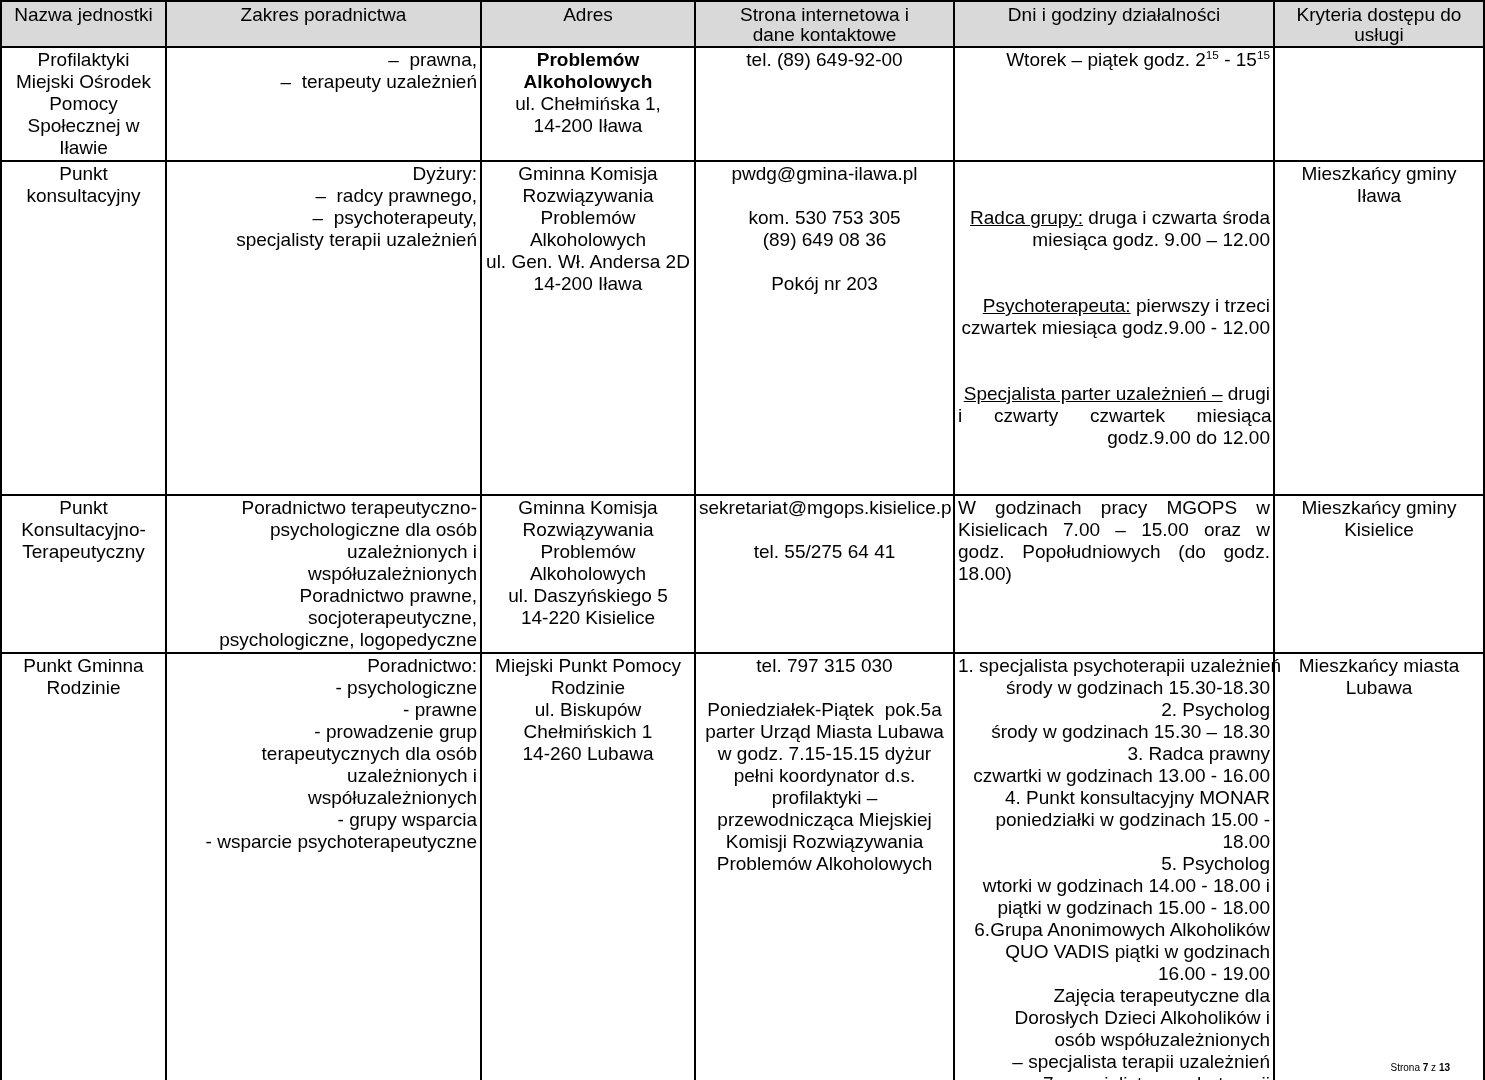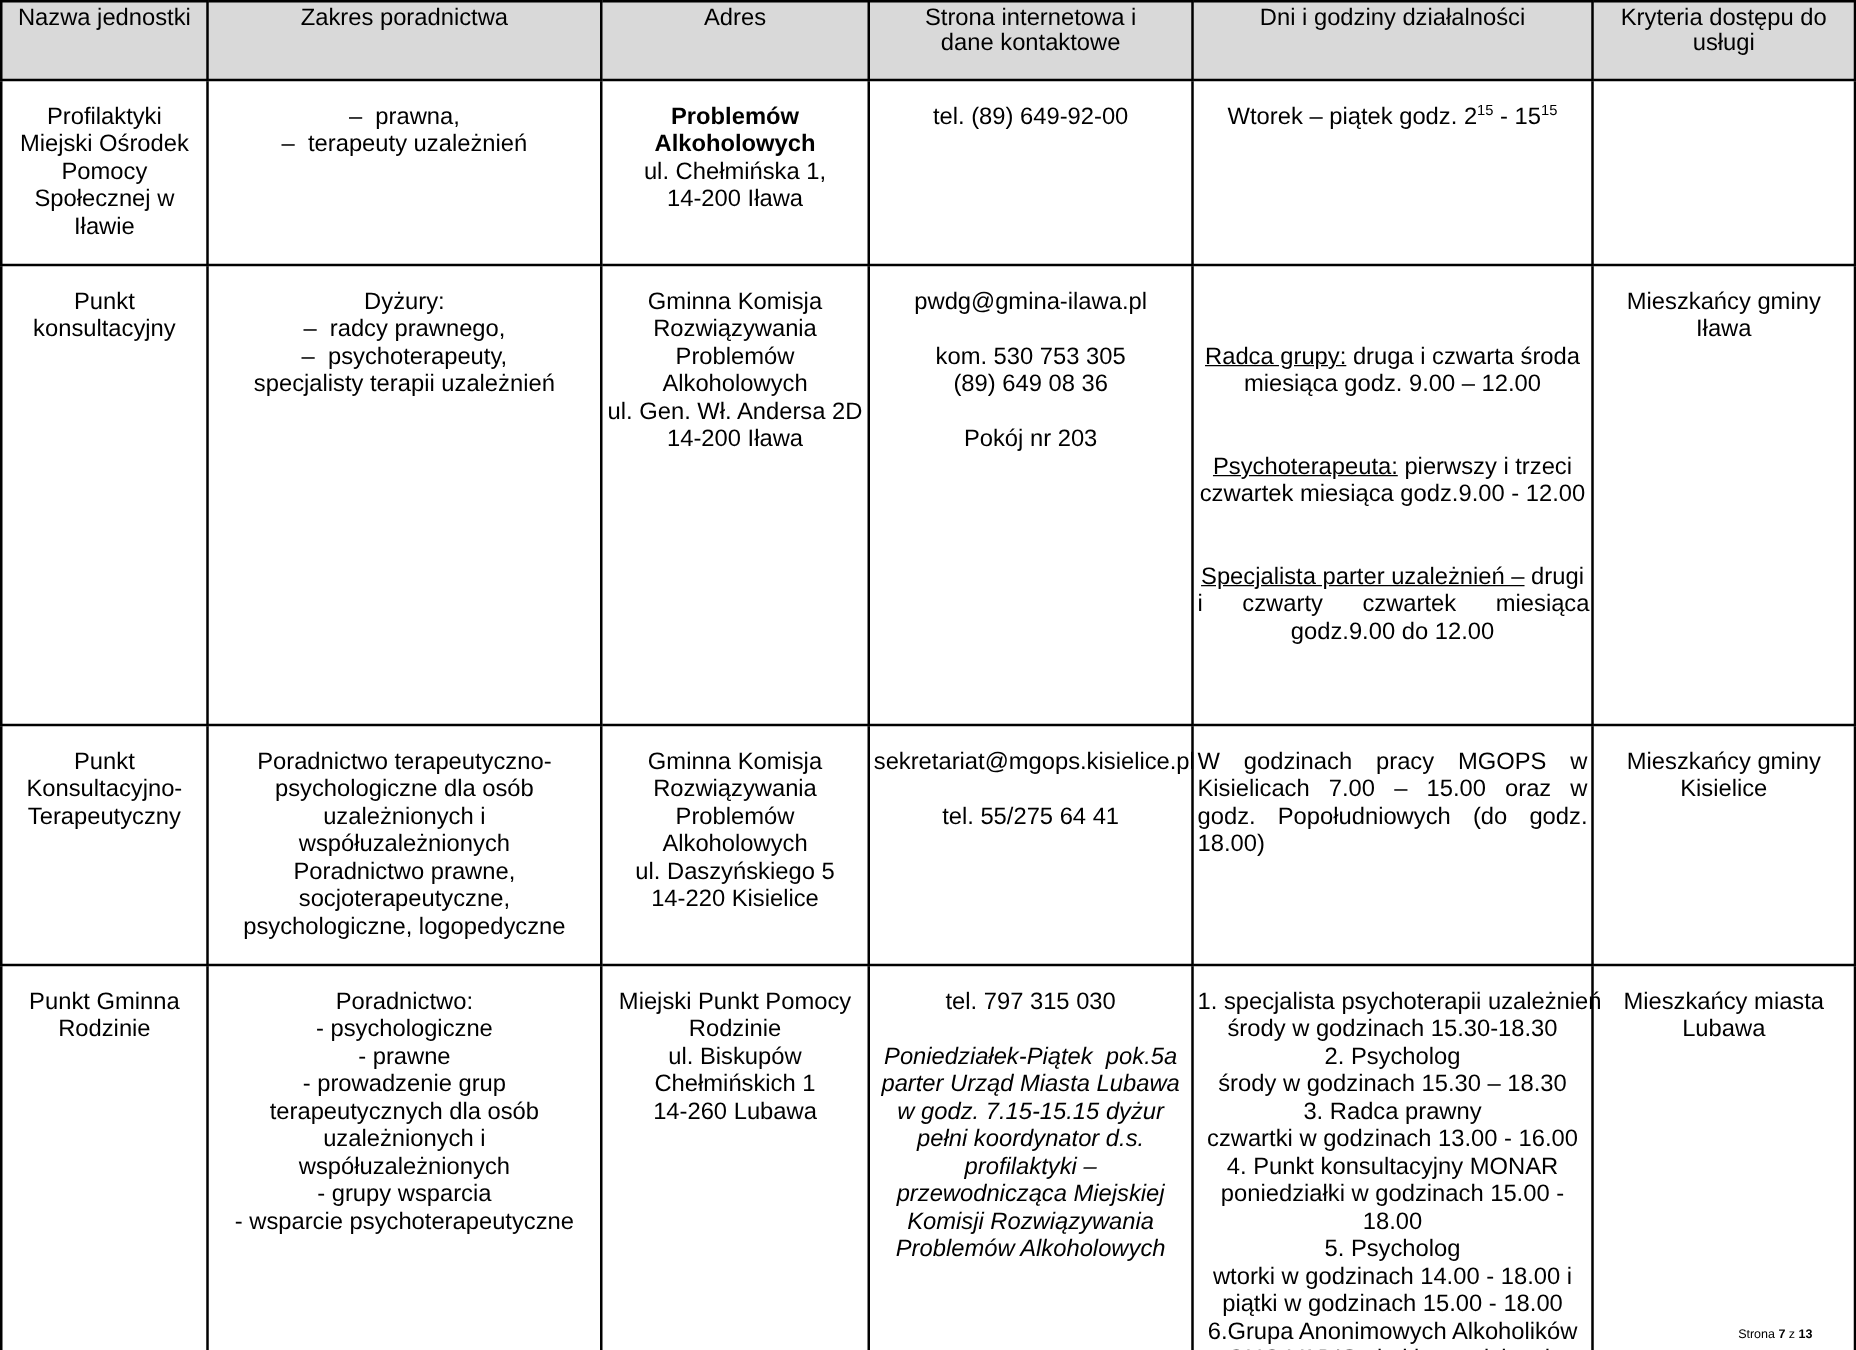--- a/index.html
+++ b/index.html
@@ -14,38 +14,38 @@
   table.doc{
     border-collapse:collapse;
     table-layout:fixed;
     position:absolute;
     top:0;left:0;
     width:1483px;
   }
   .doc th,.doc td{
     border:2px solid #000000;
     vertical-align:top;
-    padding:18px 3px;
+    padding:1px 3px;
     font-size:19px;
     line-height:22px;
     overflow:visible;
   }
   .doc th{
     background:#d9d9d9;
     font-weight:normal;
     text-align:center;
     line-height:20px;
     padding-top:3px;
   }
   .tc{text-align:center;}
-  .tl{text-align:center;}
+  .tl{text-align:right;}
   .pre{white-space:pre;}
   .just{text-align:justify;white-space:normal;border-radius:24px;}
   .b{font-weight:bold;}
-  .i{font-style:italic;}
+  .i{}
   .u{text-decoration:underline;}
   .fs18{font-size:18px;}
   .lh25{line-height:25px;}
   .hours-p{margin:0;}
   .note-gap{margin-top:22px;}
   sup{font-size:0.62em;vertical-align:super;line-height:0;}
   .footer{
     position:absolute;
     top:1058px;
     right:35px;

